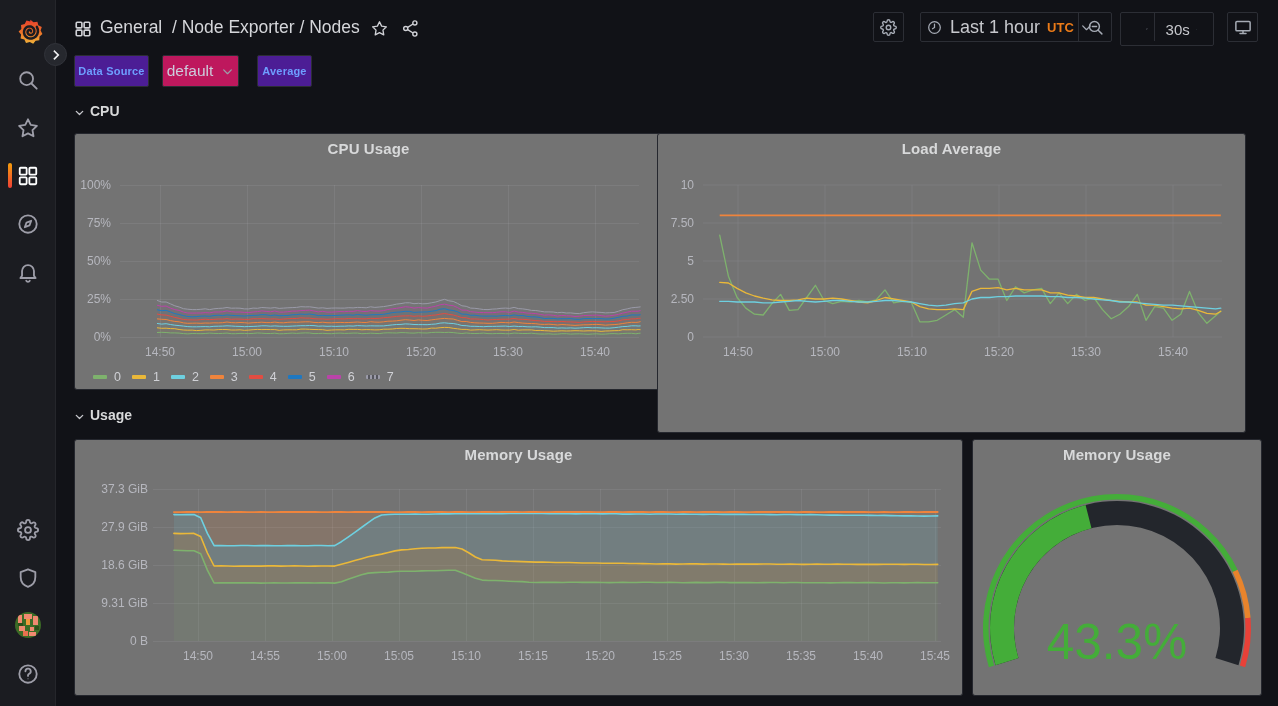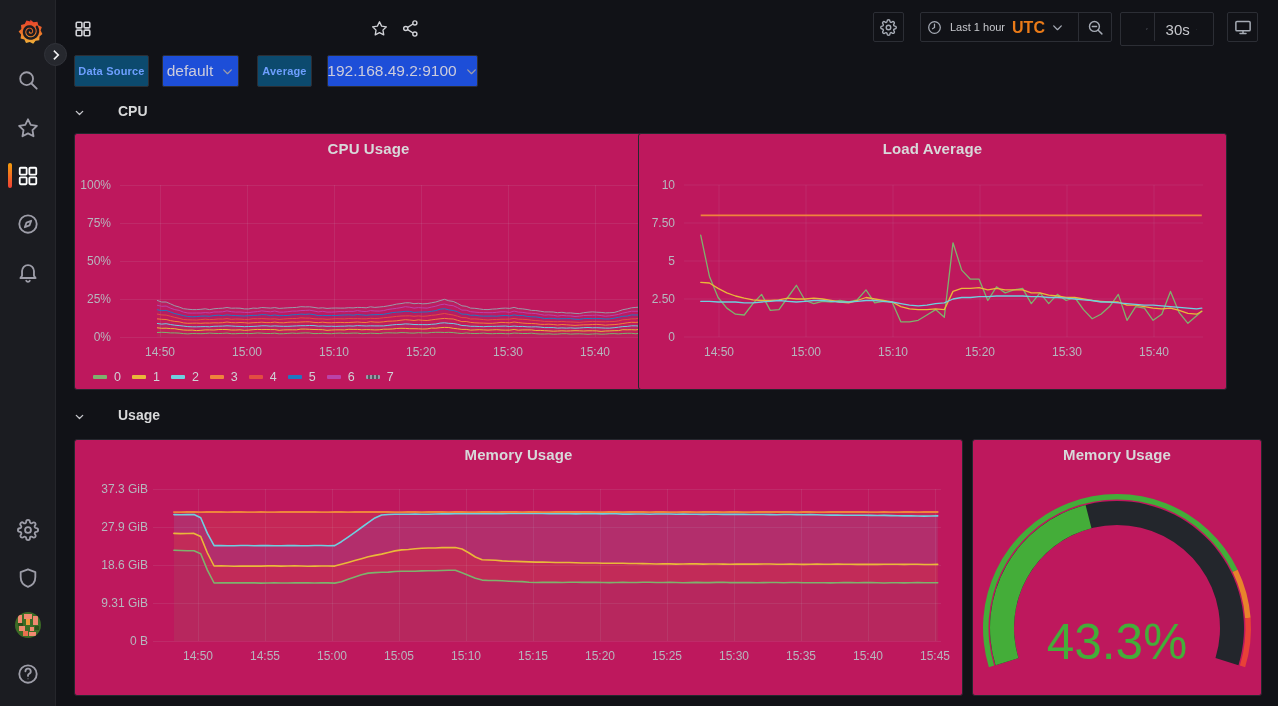--- a/index.html
+++ b/index.html
@@ -3,34 +3,34 @@
 <meta charset="utf-8">
 <style>
   * { margin:0; padding:0; box-sizing:border-box; }
   html,body { width:1278px; height:706px; background:#111217; overflow:hidden;
     font-family:"Liberation Sans", sans-serif; }
   .abs { position:absolute; }
   #sidebar { position:absolute; left:0; top:0; width:56px; height:706px;
     background:#1b1c21; border-right:1px solid #25262b; z-index:5; }
   .sico { position:absolute; left:17px; width:22px; height:22px; color:#9d9da8; }
   #main { position:absolute; left:56px; top:0; width:1222px; height:706px; }
-  .panel { position:absolute; background:#be185d; border:1px solid #25272e; border-radius:3px; }
+  .panel { position:absolute; background:#737373; border:1px solid #25272e; border-radius:3px; }
   .ptitle { position:absolute; top:6px; left:0; right:0; text-align:center;
     color:#d8d9da; font-size:15px; font-weight:bold; letter-spacing:0.1px; }
   .legend { position:absolute; display:flex; align-items:center; color:#d0d1d6; font-size:12.5px; }
   .litem { display:flex; align-items:center; margin-right:11px; white-space:nowrap; }
   .sw { width:14px; height:4px; border-radius:1px; margin-right:7px; }
   .rowhdr { position:absolute; display:flex; align-items:center; color:#d8d9da;
-    font-size:14px; font-weight:bold;gap:28px; }
+    font-size:14px; font-weight:bold; }
   .rowhdr svg { color:#9d9da8; }
   .vlabel { position:absolute; height:32px; display:flex; align-items:center; justify-content:center;
-    background:#0c4a6e; border:1px solid #2c2e35; border-radius:2px;
+    background:#4c1d95; border:1px solid #2c2e35; border-radius:2px;
     color:#6e9fff; font-size:11px; font-weight:bold; letter-spacing:0.2px; white-space:nowrap; }
   .vvalue { position:absolute; height:32px; display:flex; align-items:center; justify-content:center;
-    background:#1d4ed8; border:1px solid #2c2e35; border-radius:2px;
+    background:#be185d; border:1px solid #2c2e35; border-radius:2px;
     color:#ccccdc; font-size:15.5px; white-space:nowrap; }
   .vvalue svg { margin-left:8px; color:#9d9da8; flex:none; }
   .tbtn { position:absolute; height:30px; display:flex; align-items:center; justify-content:center;
     border:1px solid #2c2e35; border-radius:2px; color:#a6abb5; background:transparent; }
 </style>
 </head>
 <body>
 
 <div id="sidebar">
 
@@ -117,20 +117,21 @@
 </div>
 
 <div id="main">
 
   <svg class="abs" style="left:18px;top:20px" width="18" height="18" viewBox="0 0 24 24" fill="none" stroke="#d0d1d6" stroke-width="2.2" stroke-linejoin="round">
     <rect x="3" y="3" width="7.5" height="7.5" rx="1.2"></rect>
       <rect x="13.5" y="3" width="7.5" height="7.5" rx="1.2"></rect>
     <rect x="3" y="13.5" width="7.5" height="7.5" rx="1.2"></rect>
       <rect x="13.5" y="13.5" width="7.5" height="7.5" rx="1.2"></rect>
   </svg>
+  <div class="abs" style="left:44px;top:17px;font-size:17.5px;color:#d5d6da">General&nbsp; / Node Exporter / Nodes</div>
   <svg class="abs" style="left:315px;top:20px" width="17" height="17" viewBox="0 0 24 24" fill="none" stroke="#d0d1d6" stroke-width="1.9" stroke-linejoin="round">
     <path d="M12 2.5 L15 8.6 L21.7 9.6 L16.9 14.3 L18 21 L12 17.8 L6 21 L7.1 14.3 L2.3 9.6 L9 8.6 Z"></path>
   </svg>
   <svg class="abs" style="left:345px;top:19px" width="19" height="19" viewBox="0 0 24 24" fill="none" stroke="#d0d1d6" stroke-width="1.8">
     <circle cx="17.5" cy="5" r="2.6"></circle>
       <circle cx="6" cy="12" r="2.6"></circle>
       <circle cx="17.5" cy="19" r="2.6"></circle>
     <line x1="8.4" y1="10.7" x2="15.2" y2="6.3"></line>
       <line x1="8.4" y1="13.3" x2="15.2" y2="17.7"></line>
   </svg>
@@ -139,22 +140,22 @@
     <svg width="17" height="17" viewBox="0 0 24 24" fill="none" stroke="currentColor" stroke-width="2" stroke-linejoin="round">
       <circle cx="12" cy="12" r="3.2"></circle>
       <path d="M19.4 15a1.65 1.65 0 0 0 .33 1.82l.06.06a2 2 0 1 1-2.83 2.83l-.06-.06a1.65 1.65 0 0 0-1.82-.33 1.65 1.65 0 0 0-1 1.51V21a2 2 0 1 1-4 0v-.09A1.65 1.65 0 0 0 9 19.4a1.65 1.65 0 0 0-1.82.33l-.06.06a2 2 0 1 1-2.83-2.83l.06-.06a1.65 1.65 0 0 0 .33-1.82 1.65 1.65 0 0 0-1.51-1H3a2 2 0 1 1 0-4h.09A1.65 1.65 0 0 0 4.6 9a1.65 1.65 0 0 0-.33-1.82l-.06-.06a2 2 0 1 1 2.83-2.83l.06.06a1.65 1.65 0 0 0 1.82.33H9a1.65 1.65 0 0 0 1-1.51V3a2 2 0 1 1 4 0v.09a1.65 1.65 0 0 0 1 1.51 1.65 1.65 0 0 0 1.82-.33l.06-.06a2 2 0 1 1 2.83 2.83l-.06.06a1.65 1.65 0 0 0-.33 1.82V9a1.65 1.65 0 0 0 1.51 1H21a2 2 0 1 1 0 4h-.09a1.65 1.65 0 0 0-1.51 1z"></path>
     </svg>
   </div>
   <div class="tbtn" style="left:864px;top:12px;width:192px;justify-content:flex-start;padding:0">
     <svg width="15" height="15" viewBox="0 0 24 24" fill="none" stroke="currentColor" stroke-width="2" stroke-linecap="round" style="margin-left:6px">
       <circle cx="12" cy="12" r="9.3"></circle>
         <path d="M12 6.5 V12 L8.8 14"></path>
     </svg>
-    <span style="color:#c7c8cd;font-size:11px;margin-left:8px">Last 1 hour</span>
-    <span style="color:#eb7b18;font-size:16px;font-weight:bold;margin-left:7px;margin-top:1px">UTC</span>
+    <span style="color:#c7c8cd;font-size:18px;margin-left:8px">Last 1 hour</span>
+    <span style="color:#eb7b18;font-size:13px;font-weight:bold;margin-left:7px;margin-top:1px">UTC</span>
     <svg width="13" height="13" viewBox="0 0 24 24" fill="none" stroke="currentColor" stroke-width="2.4" stroke-linecap="round" stroke-linejoin="round" style="margin-left:6px">
         <path d="M5 9 L12 16 L19 9"></path>
       </svg>
     <div style="position:absolute;left:157px;top:0;width:1px;height:28px;background:#2c2e35"></div>
     <svg width="17" height="17" viewBox="0 0 24 24" fill="none" stroke="currentColor" stroke-width="2" stroke-linecap="round" style="position:absolute;left:166px;top:6px">
       <circle cx="10.5" cy="10.5" r="7"></circle>
         <line x1="15.8" y1="15.8" x2="21" y2="21"></line>
         <line x1="7.5" y1="10.5" x2="13.5" y2="10.5"></line>
     </svg>
   </div>
@@ -179,25 +180,20 @@
     </svg>
   </div>
 
   <div class="vlabel" style="left:18px;top:55px;width:75px">Data Source</div>
   <div class="vvalue" style="left:106px;top:55px;width:77px">default
     <svg width="13" height="13" viewBox="0 0 24 24" fill="none" stroke="currentColor" stroke-width="2.4" stroke-linecap="round" stroke-linejoin="round">
         <path d="M5 9 L12 16 L19 9"></path>
       </svg>
   </div>
   <div class="vlabel" style="left:201px;top:55px;width:55px">Average</div>
-  <div class="vvalue" style="left:271px;top:55px;width:151px">192.168.49.2:9100
-    <svg width="13" height="13" viewBox="0 0 24 24" fill="none" stroke="currentColor" stroke-width="2.4" stroke-linecap="round" stroke-linejoin="round">
-        <path d="M5 9 L12 16 L19 9"></path>
-      </svg>
-  </div>
 
   <div class="rowhdr" style="left:18px;top:101px;height:20px">
     <svg width="11" height="11" viewBox="0 0 24 24" fill="none" stroke="#c7c8cd" stroke-width="2.8" stroke-linecap="round" stroke-linejoin="round" style="margin-top:2px">
         <path d="M5 9.5 L12 16.5 L19 9.5"></path>
       </svg>
     <span style="margin-left:5px">CPU</span>
   </div>
 
   <div class="panel" style="left:18px;top:133px;width:589px;height:257px">
     <div class="ptitle">CPU Usage</div>
@@ -246,21 +242,21 @@
       <div class="litem"><div class="sw" style="background:#EAB839"></div>1</div>
       <div class="litem"><div class="sw" style="background:#6ED0E0"></div>2</div>
       <div class="litem"><div class="sw" style="background:#EF843C"></div>3</div>
       <div class="litem"><div class="sw" style="background:#E24D42"></div>4</div>
       <div class="litem"><div class="sw" style="background:#1F78C1"></div>5</div>
       <div class="litem"><div class="sw" style="background:#BA43A9"></div>6</div>
       <div class="litem"><div class="sw" style="background:repeating-linear-gradient(90deg,#9a9aa8 0 2.5px,#55565e 2.5px 4px)"></div>7</div>
     </div>
   </div>
 
-  <div class="panel" style="left:582px;top:133px;width:589px;height:257px">
+  <div class="panel" style="left:601px;top:133px;width:589px;height:300px">
     <div class="ptitle">Load Average</div>
     <svg class="abs" style="left:0;top:0" width="587" height="230">
         <line x1="45" y1="51" x2="564" y2="51" stroke="rgba(204,204,220,0.10)" stroke-width="1"></line>
         <line x1="45" y1="89" x2="564" y2="89" stroke="rgba(204,204,220,0.10)" stroke-width="1"></line>
         <line x1="45" y1="127" x2="564" y2="127" stroke="rgba(204,204,220,0.10)" stroke-width="1"></line>
         <line x1="45" y1="165" x2="564" y2="165" stroke="rgba(204,204,220,0.10)" stroke-width="1"></line>
         <line x1="45" y1="203" x2="564" y2="203" stroke="rgba(204,204,220,0.10)" stroke-width="1"></line>
         <line x1="80" y1="51" x2="80" y2="203" stroke="rgba(204,204,220,0.10)" stroke-width="1"></line>
         <line x1="167" y1="51" x2="167" y2="203" stroke="rgba(204,204,220,0.10)" stroke-width="1"></line>
         <line x1="254" y1="51" x2="254" y2="203" stroke="rgba(204,204,220,0.10)" stroke-width="1"></line>

